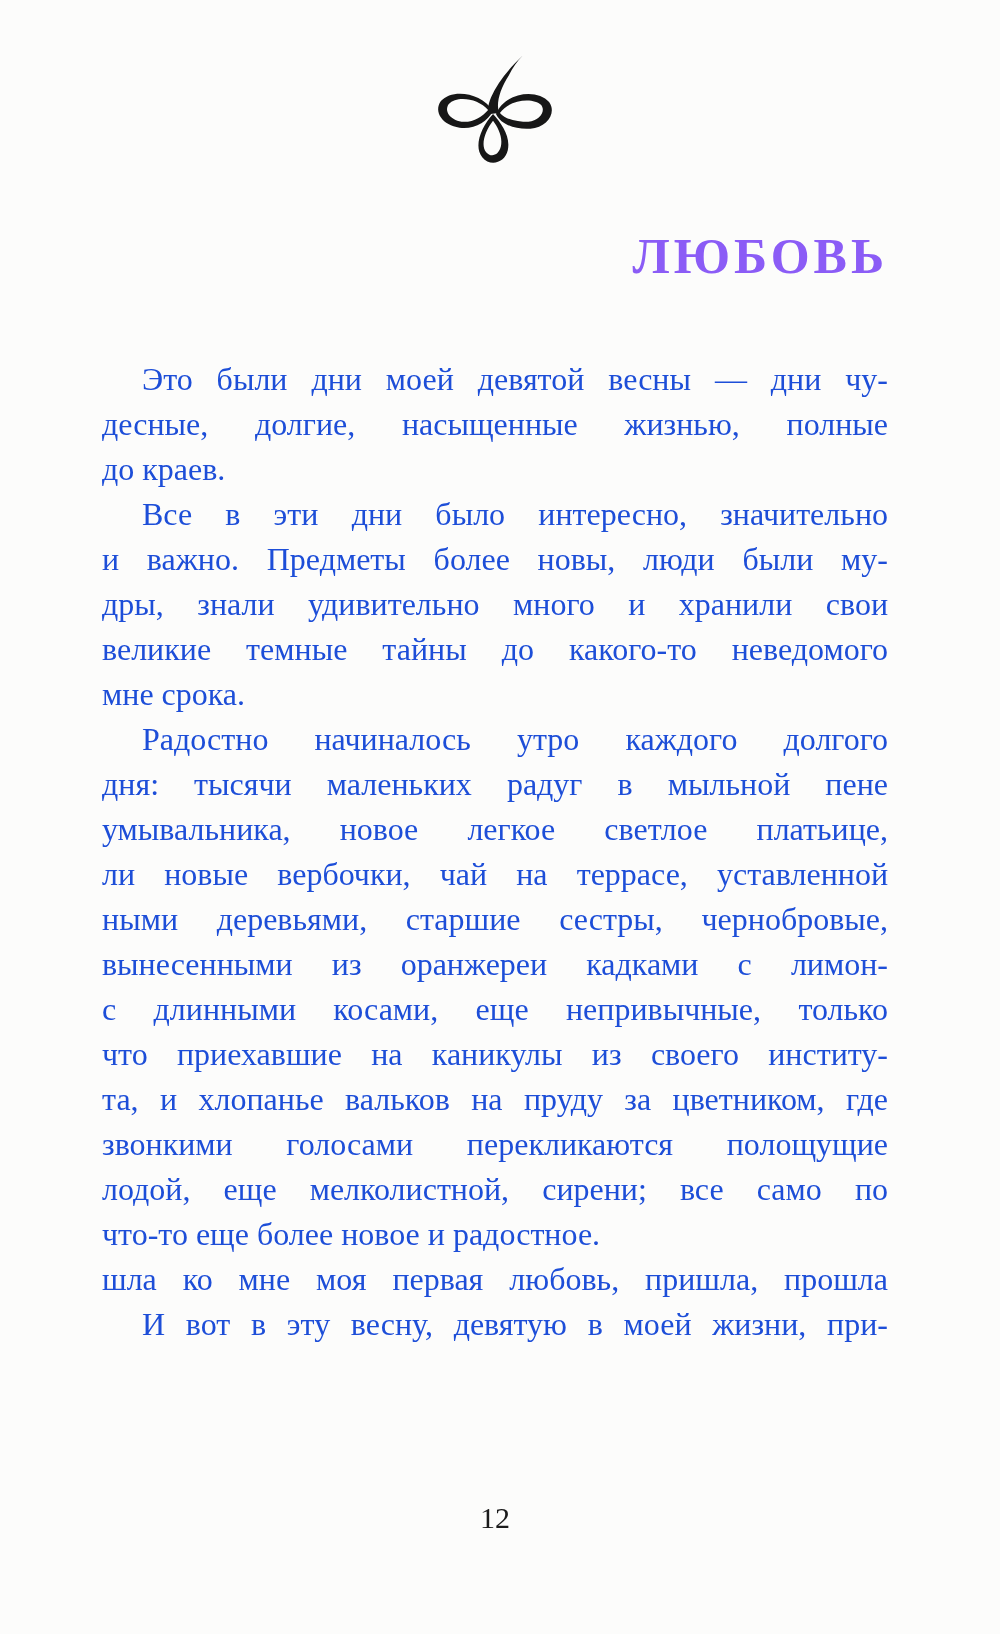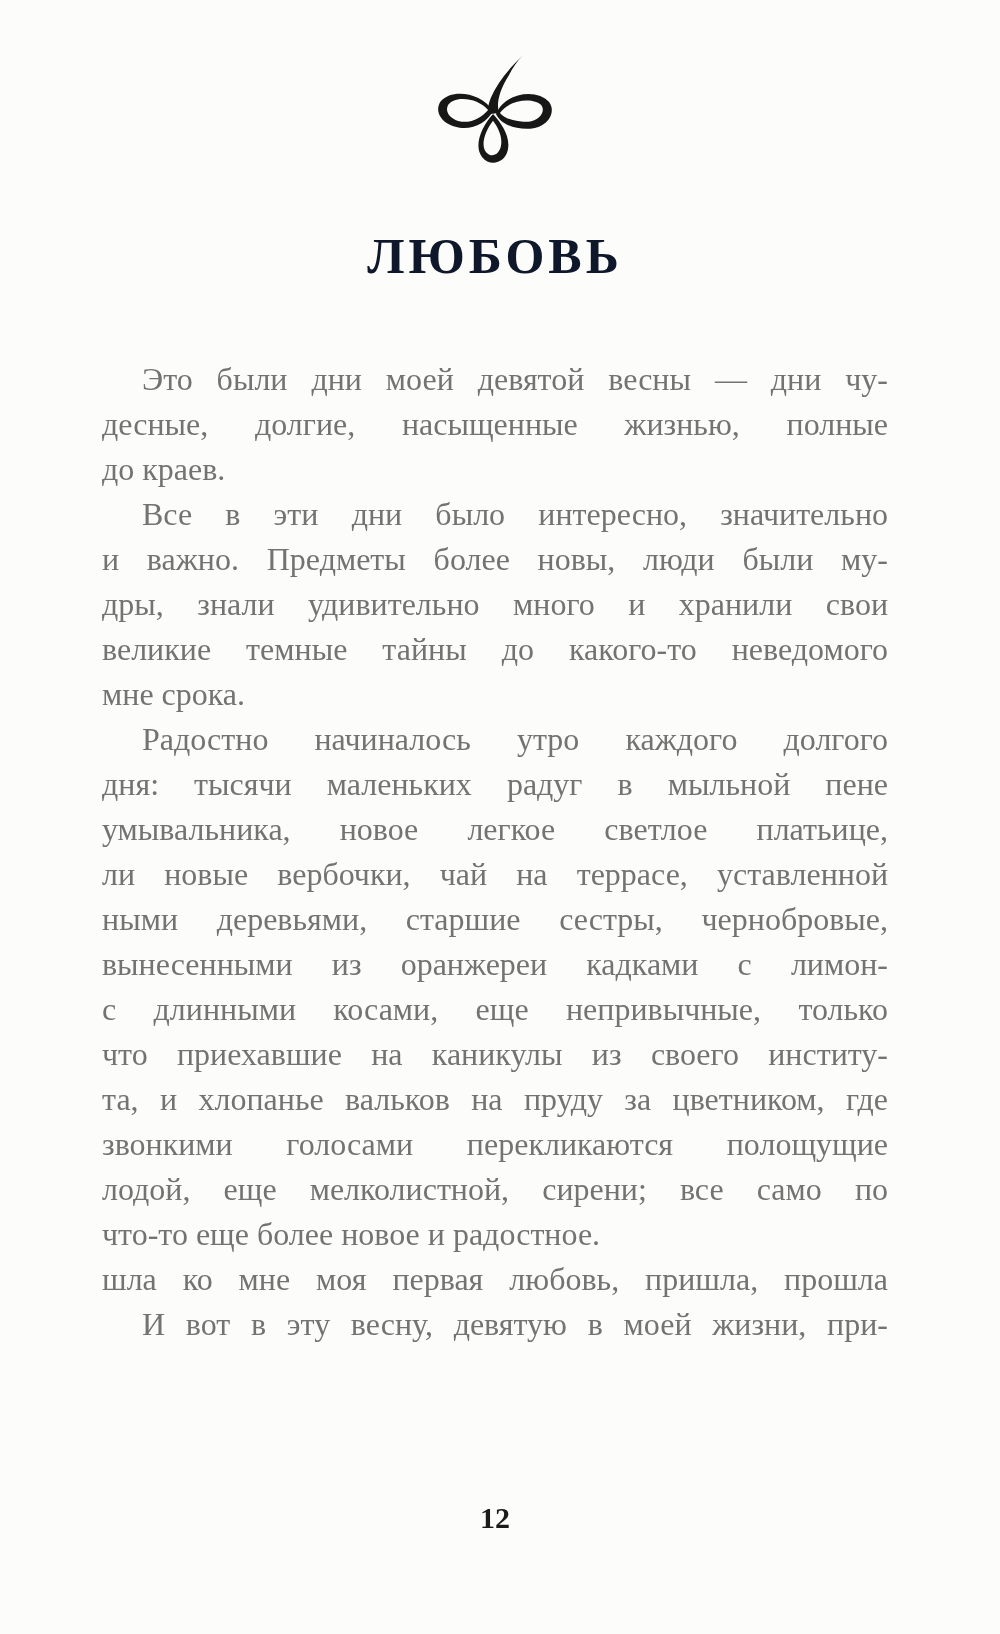--- a/index.html
+++ b/index.html
@@ -21,52 +21,51 @@
     display: flex;
     justify-content: center;
   }
   .ornament-wrap svg { display: block; }
   .title {
     position: absolute;
     top: 227px;
     left: 102px;
     width: 786px;
     margin: 0;
-    text-align: center;
+    text-align: right;
     font-size: 50px;
     font-weight: 700;
     letter-spacing: 4px;
-    color: #0f172a;
+    color: #8b5cf6;
   }
   .body-text {
     position: absolute;
     top: 357px;
     left: 102px;
     width: 786px;
   }
   .line {
     margin: 0;
     font-size: 32px;
     line-height: 45px;
     height: 45px;
     text-align: justify;
     text-align-last: justify;
-    color: #737373;
+    color: #1d4ed8;
   }
   .line.indent { text-indent: 40px; }
   .line.para-end { text-align-last: left; }
   .pagenum {
     position: absolute;
     top: 1501px;
     left: 102px;
     width: 786px;
     text-align: center;
     font-size: 30px;
     color: #1b1b1b;
-    font-weight: bold;
   }
 </style>
 </head>
 <body>
 
 <div class="page">
 
   <div class="ornament-wrap">
     <svg width="128" height="118" viewBox="0 0 130 120" xmlns="http://www.w3.org/2000/svg" fill="#171717">
 

